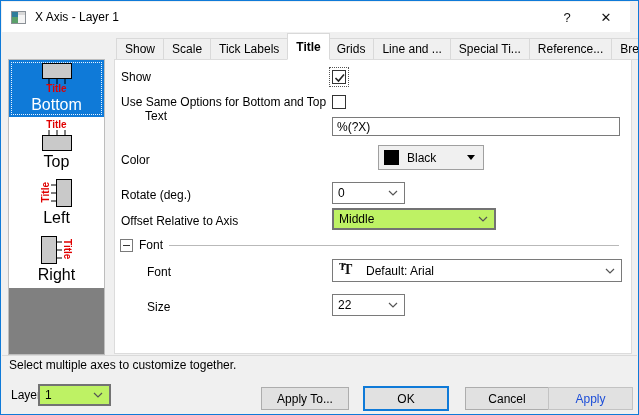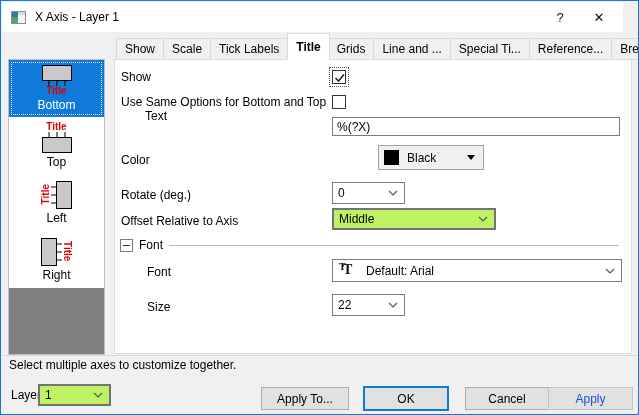--- a/index.html
+++ b/index.html
@@ -6,21 +6,21 @@
   html,body { background:#cfcfcf; }
   body { font-family:"Liberation Sans", sans-serif; font-size:12px; color:#000; }
 
   .dialog {
     position:relative; width:639px; height:415px;
     background:#f0f0f0; border:1px solid #0f7ad8; overflow:hidden;
   }
 
   
   .titlebar {
-    position:absolute; left:1px; top:1px; right:15px; height:30px;
+    position:absolute; left:1px; top:1px; right:8px; height:30px;
     background:#ffffff; display:flex; align-items:center;
   }
   .app-icon { width:15px; height:13px; margin-left:9px; border:1px solid #8a9096; position:relative; background:#f4f4f4; }
   .app-icon .pane-l { position:absolute; left:0; top:0; bottom:0; width:6px;
     background:linear-gradient(#2f7d9b 0 50%, #5aa06a 50% 100%); }
   .app-icon .pane-t { position:absolute; left:6px; right:0; top:0; height:3px; background:#d8d8d8; }
   .title-text { margin-left:9px; font-size:12px; }
   .titlebar-spacer { flex:1; }
   .cap-btn { width:34px; height:30px; display:flex; align-items:center; justify-content:center;
     font-size:13px; color:#111; cursor:default; }
@@ -44,21 +44,21 @@
 
   
   .sidebar {
     position:absolute; left:7px; top:58px; width:97px; height:296px;
     background:#808080; border:1px solid #bdbdbd;
   }
   .axis-list { background:#ffffff; }
   .axis-item { height:57px; display:flex; flex-direction:column; align-items:center; justify-content:center; cursor:default; }
   .axis-item.selected { background:#0f7ad8; outline:1px dotted #e8f2ff; outline-offset:-3px; }
   .axis-item.selected .axis-label { color:#ffffff; }
-  .axis-label { font-size:12px; margin-top:2px; }
+  .axis-label { font-size:16px; margin-top:2px; }
 
   .mini { display:flex; flex-direction:column; align-items:center; }
   .mini-h { display:flex; flex-direction:row; align-items:center; }
   .mini-rect { width:30px; height:16px; background:#c9c9c9; border:1px solid #000; }
   .mini-rect.v { width:16px; height:28px; }
   .ticks-h { display:block; }
   .red-title { color:#e00000; font-weight:bold; font-size:10px; line-height:10px; letter-spacing:0; }
   .red-title.vert-up   { writing-mode:vertical-rl; transform:rotate(180deg); line-height:10px; }
   .red-title.vert-down { writing-mode:vertical-rl; line-height:10px; }
 

